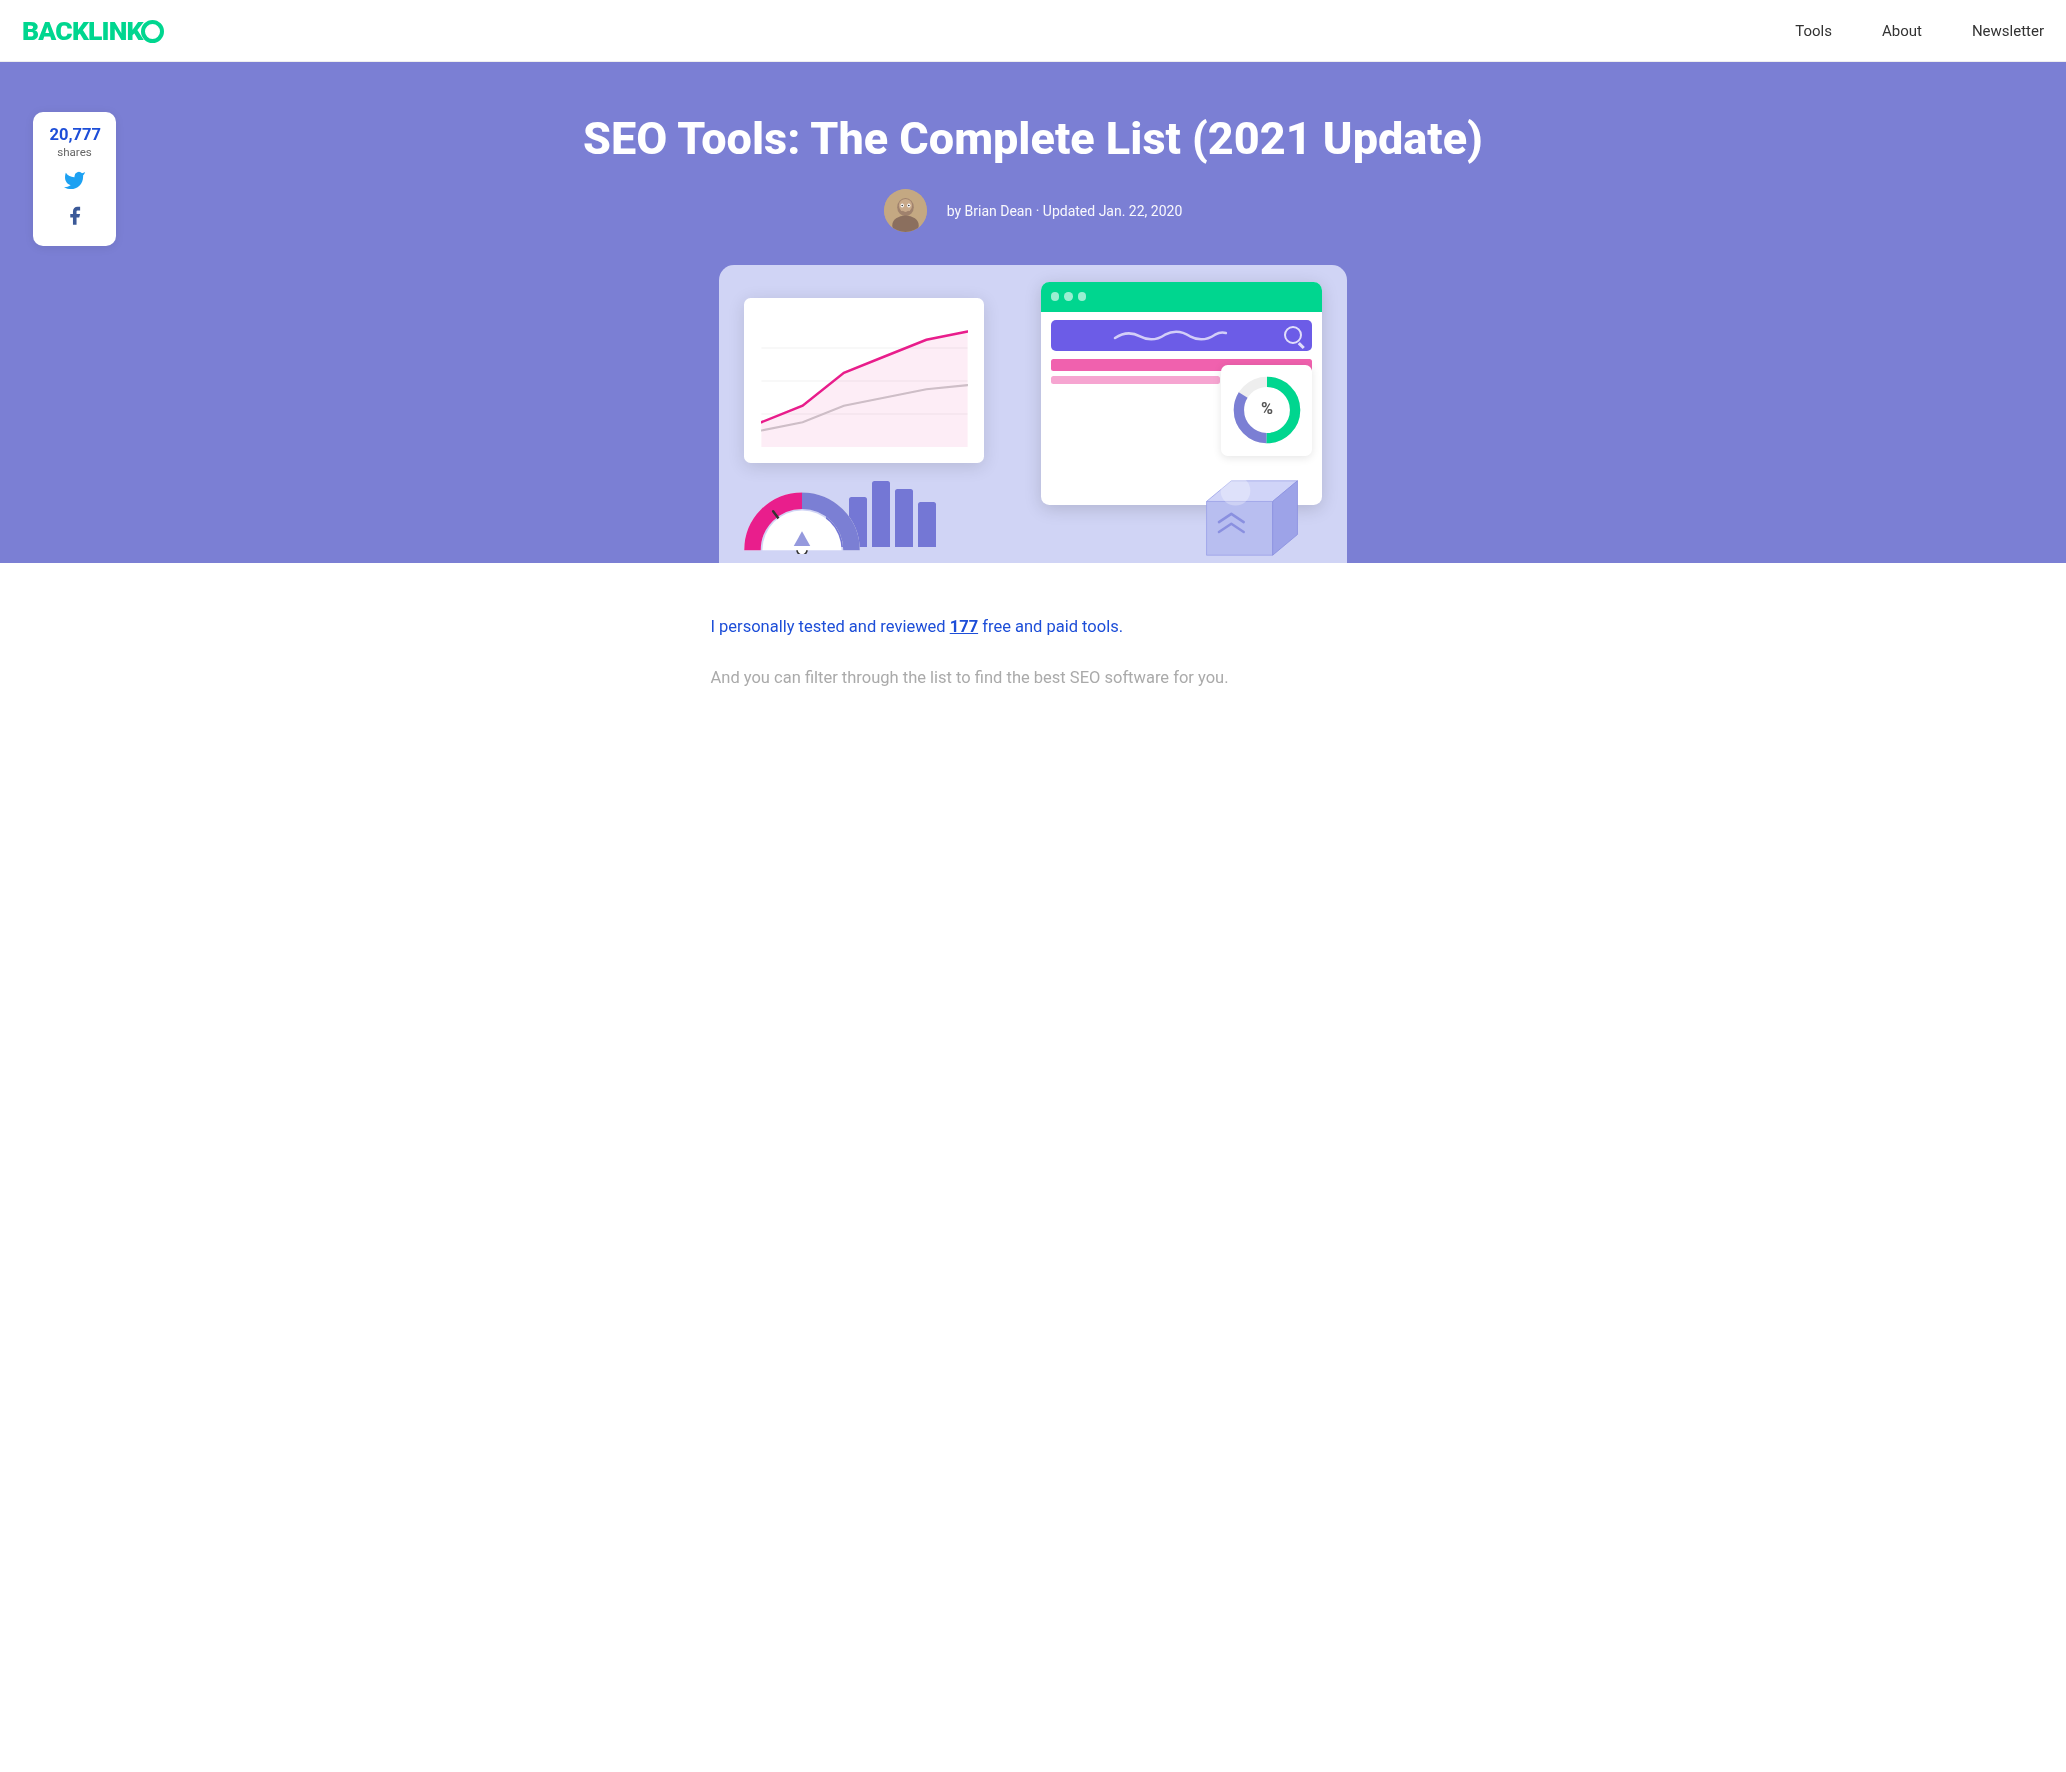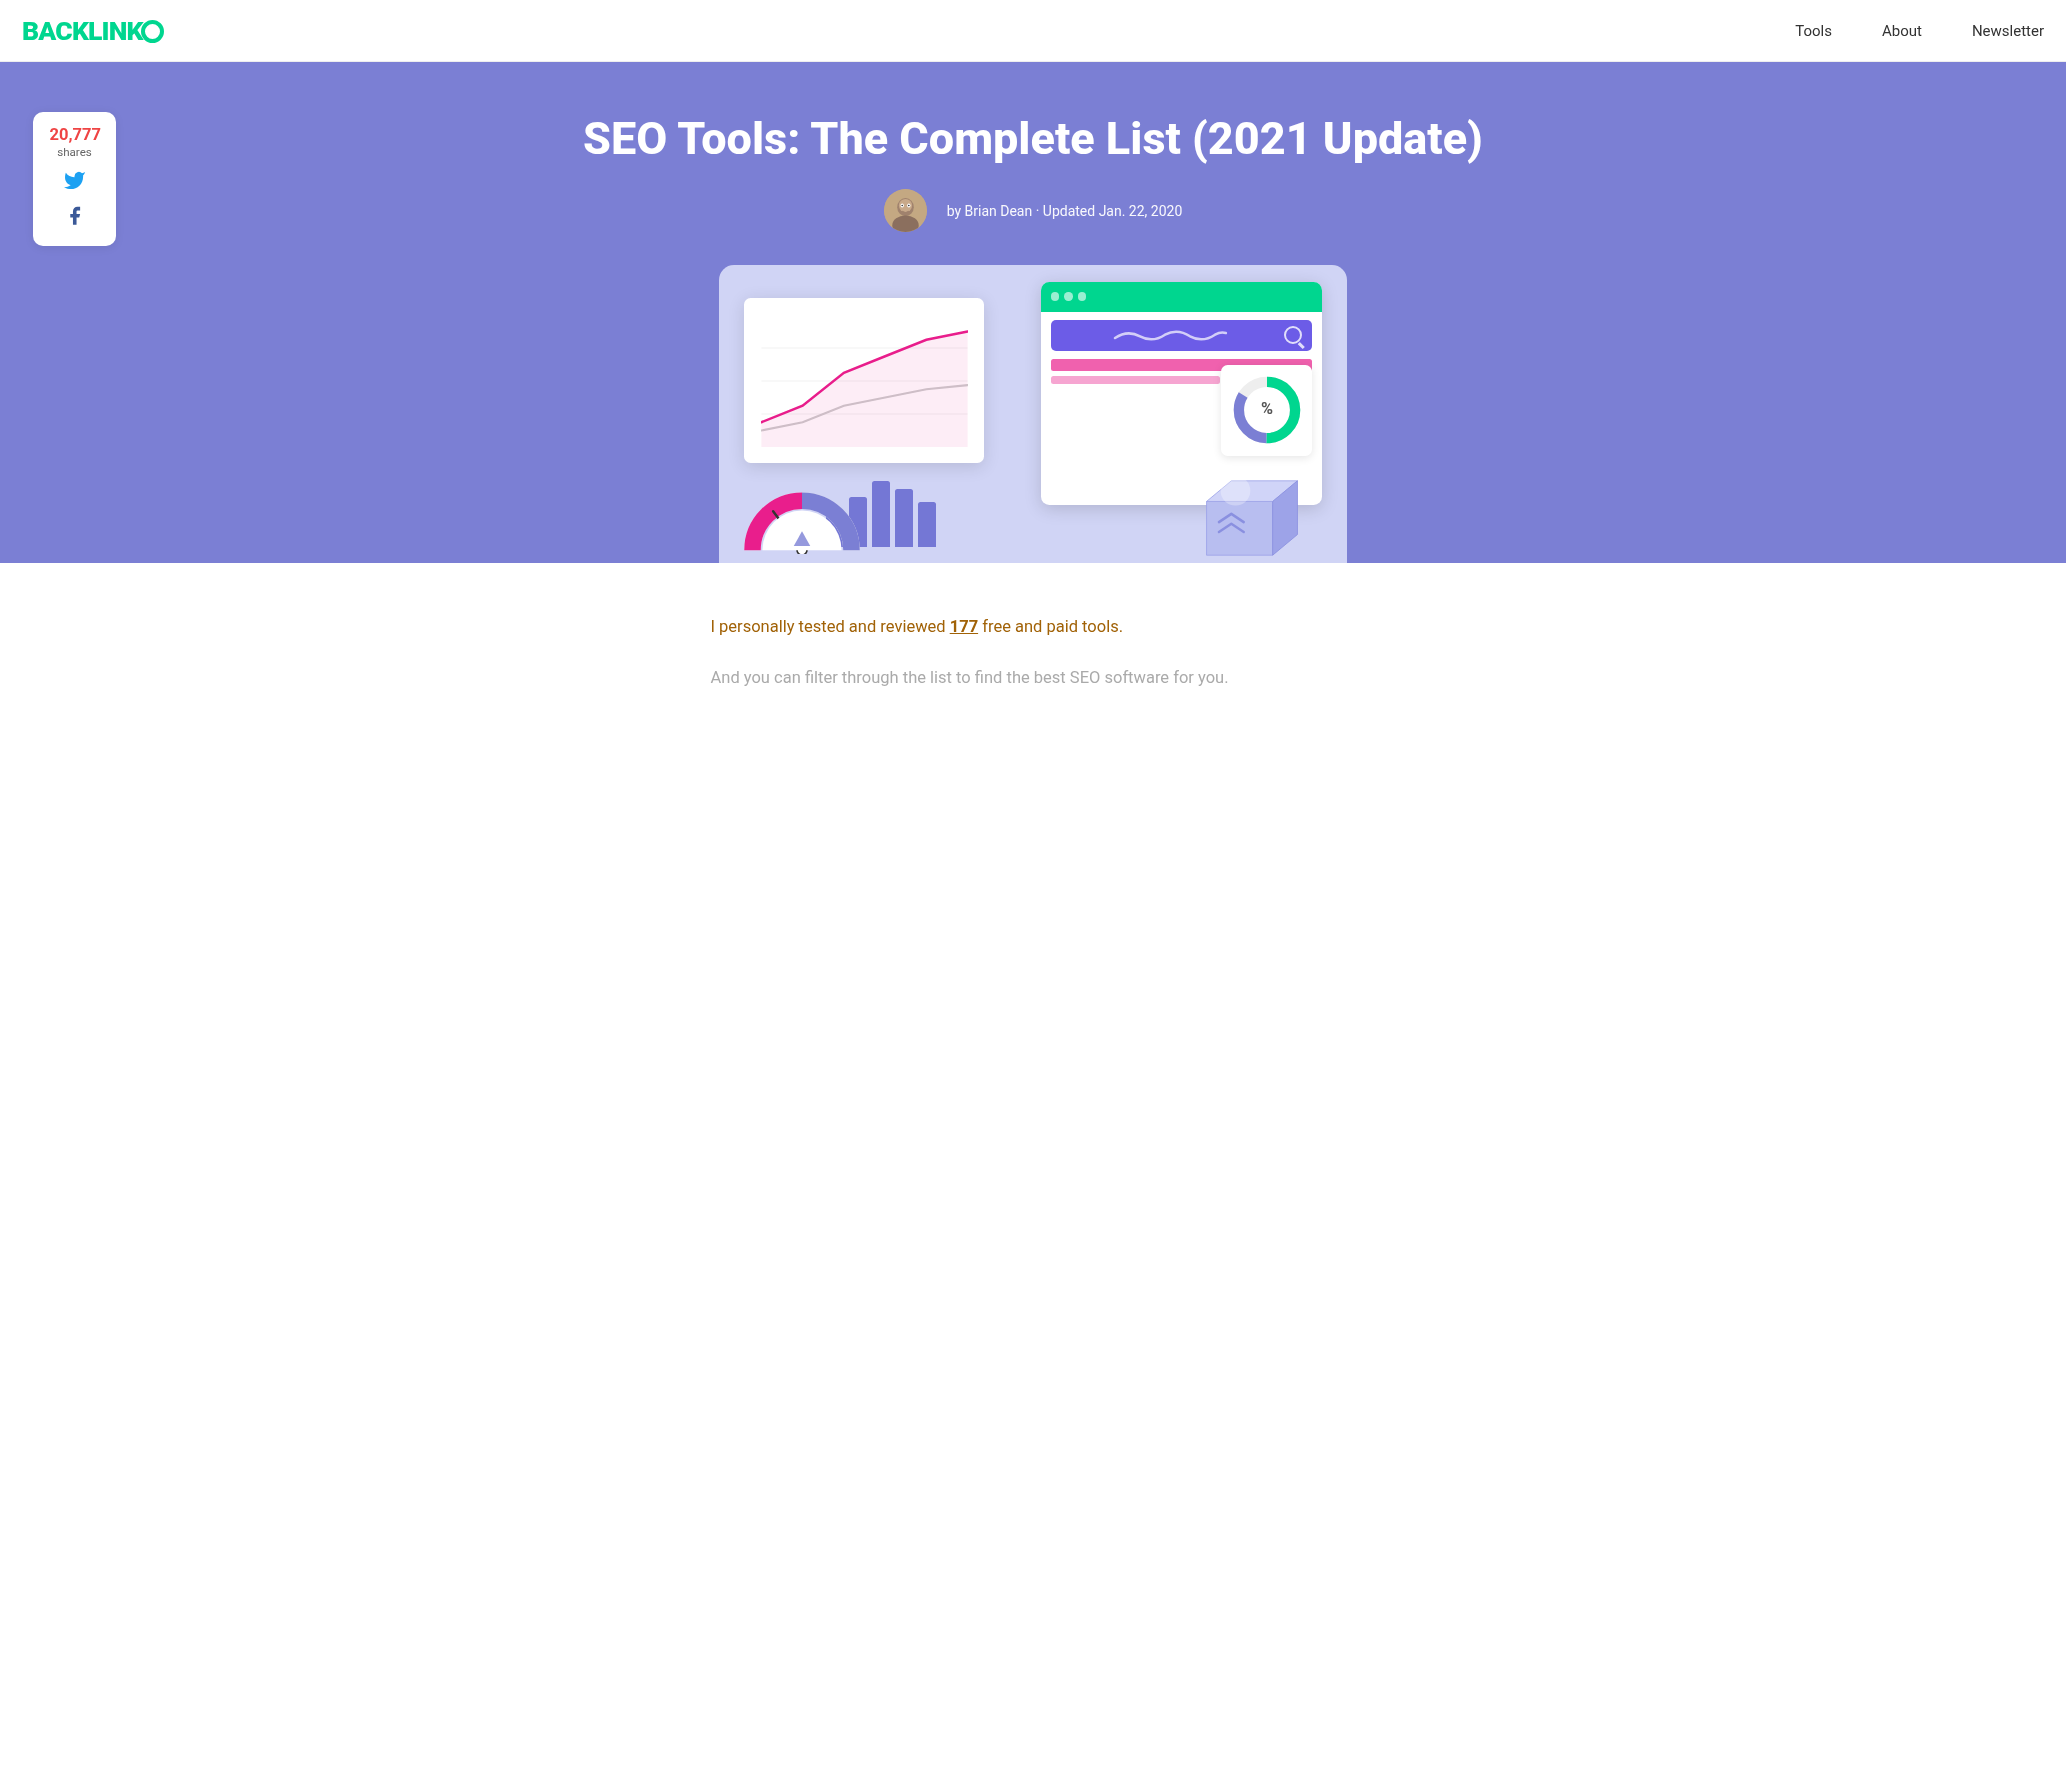--- a/index.html
+++ b/index.html
@@ -74,21 +74,21 @@
       border-radius: 10px;
       padding: 13.2px 16.5px;
       text-align: center;
       box-shadow: 0 1.7px 10px rgba(0,0,0,0.08);
       width: 83px;
     }
 
     .share-count {
       font-size: 16.5px;
       font-weight: 700;
-      color: #ef4444;
+      color: #1d4ed8;
       line-height: 1.2;
     }
 
     .share-label {
       font-size: 11.6px;
       color: #666;
       margin-bottom: 10px;
     }
 
     .share-twitter {
@@ -310,21 +310,21 @@
     .intro-bold {
       font-size: 16.5px;
       font-weight: 600;
       color: #222;
       margin-bottom: 23px;
       line-height: 1.6;
     }
 
     .intro-normal {
       font-size: 16.5px;
-      color: #a16207;
+      color: #1d4ed8;
       margin-bottom: 23px;
       line-height: 1.7;
     }
 
     .intro-normal strong {
       font-weight: 700;
       text-decoration: underline;
     }
 
     .intro-faded {

